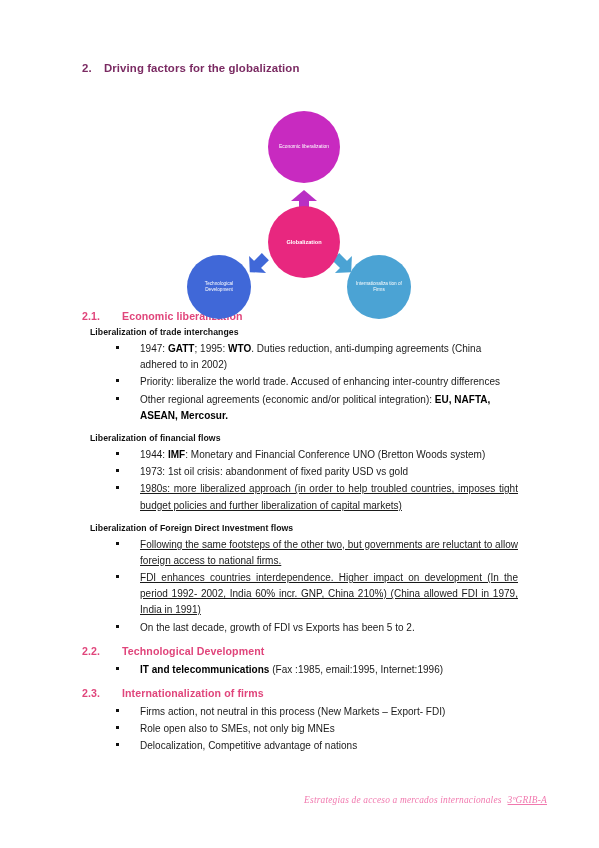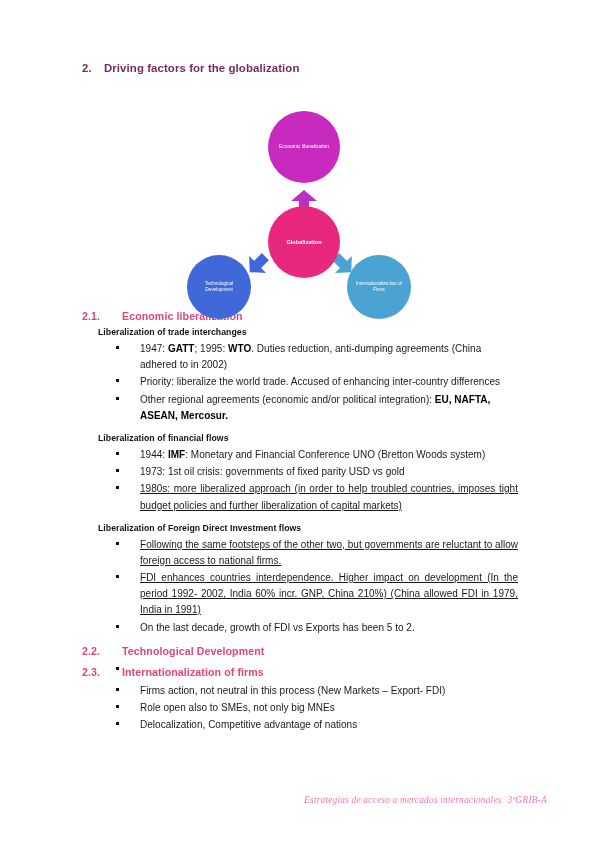--- a/index.html
+++ b/index.html
@@ -47,21 +47,21 @@
     display: flex;
     letter-spacing: 0.1px;
   }
   .h2 .num { width: 40px; flex: 0 0 40px; }
   .h2 .txt { flex: 1; }
 
   .h3 {
     font-size: 8.7px;
     font-weight: bold;
     color: #111111;
-    margin: 0 0 4px 16px;
+    margin: 0 0 4px 8px;
     letter-spacing: 0.05px;
   }
 
   
   .diagram {
     position: relative;
     width: 436px;
     height: 222px;
     margin: 2px 0 10px 0;
   }
@@ -197,21 +197,21 @@
     right: 0;
     top: 795px;
     text-align: right;
     padding-right: 52px;
     font-family: "Liberation Serif", serif;
     font-style: italic;
     font-size: 9.4px;
     color: #f178ae;
     letter-spacing: 0.2px;
   }
-  .footer .cls { padding-left: 6px; }
+  .footer .cls { padding-left: 6px; text-decoration: underline; }
 </style>
 </head>
 <body>
 
 <div class="page">
 
   <div class="content">
 
     <div class="h1">
       <span class="num">2.</span>
@@ -255,37 +255,37 @@
     <div class="h3">Liberalization of trade interchanges</div>
     <ul class="bl">
       <li><span class="dot"></span><span>1947: <b>GATT</b>; 1995: <b>WTO</b>. Duties reduction, anti-dumping agreements (China adhered to in 2002)</span></li>
       <li><span class="dot"></span><span>Priority: liberalize the world trade. Accused of enhancing inter-country differences</span></li>
       <li><span class="dot"></span><span>Other regional agreements (economic and/or political integration): <b>EU, NAFTA, ASEAN, Mercosur.</b></span></li>
     </ul>
 
     <div class="h3">Liberalization of financial flows</div>
     <ul class="bl">
       <li><span class="dot"></span><span>1944: <b>IMF</b>: Monetary and Financial Conference UNO (Bretton Woods system)</span></li>
-      <li><span class="dot"></span><span>1973: 1st oil crisis: governments of fixed parity USD vs gold</span></li>
+      <li><span class="dot"></span><span>1973: 1st oil crisis: abandonment of fixed parity USD vs gold</span></li>
       <li class="just"><span class="dot"></span><span>1980s: more liberalized approach (in order to help troubled countries, imposes tight budget policies and further liberalization of capital markets)</span></li>
     </ul>
 
     <div class="h3">Liberalization of Foreign Direct Investment flows</div>
     <ul class="bl">
       <li class="just"><span class="dot"></span><span>Following the same footsteps of the other two, but governments are reluctant to allow foreign access to national firms.</span></li>
       <li class="just"><span class="dot"></span><span>FDI enhances countries interdependence. Higher impact on development (In the period 1992- 2002, India 60% incr. GNP, China 210%) (China allowed FDI in 1979, India in 1991)</span></li>
       <li><span class="dot"></span><span>On the last decade, growth of FDI vs Exports has been 5 to 2.</span></li>
     </ul>
 
     <div class="h2">
       <span class="num">2.2.</span>
       <span class="txt">Technological Development</span>
     </div>
     <ul class="bl">
-      <li><span class="dot"></span></li>
+      <li><span class="dot"></span><span><b>IT and telecommunications</b> (Fax :1985, email:1995, Internet:1996)</span></li>
     </ul>
 
     <div class="h2">
       <span class="num">2.3.</span>
       <span class="txt">Internationalization of firms</span>
     </div>
     <ul class="bl">
       <li><span class="dot"></span><span>Firms action, not neutral in this process (New Markets – Export- FDI)</span></li>
       <li><span class="dot"></span><span>Role open also to SMEs, not only big MNEs</span></li>
       <li><span class="dot"></span><span>Delocalization, Competitive advantage of nations</span></li>

